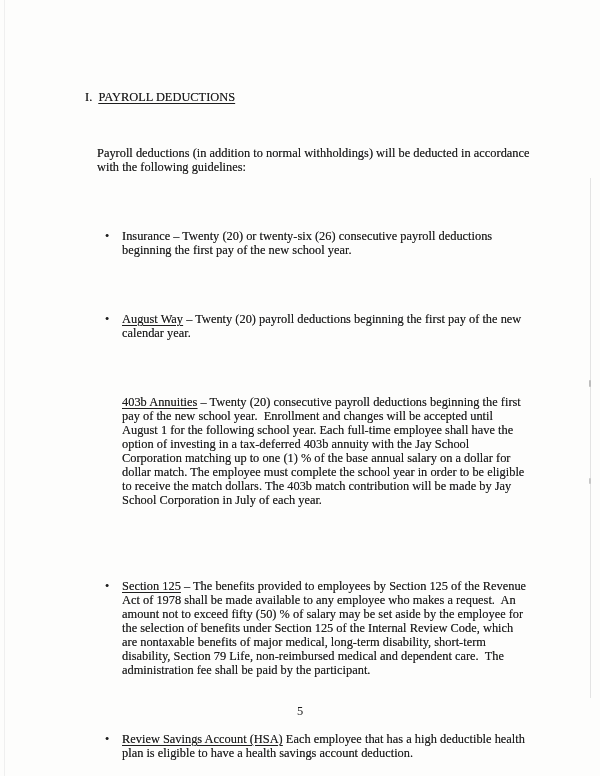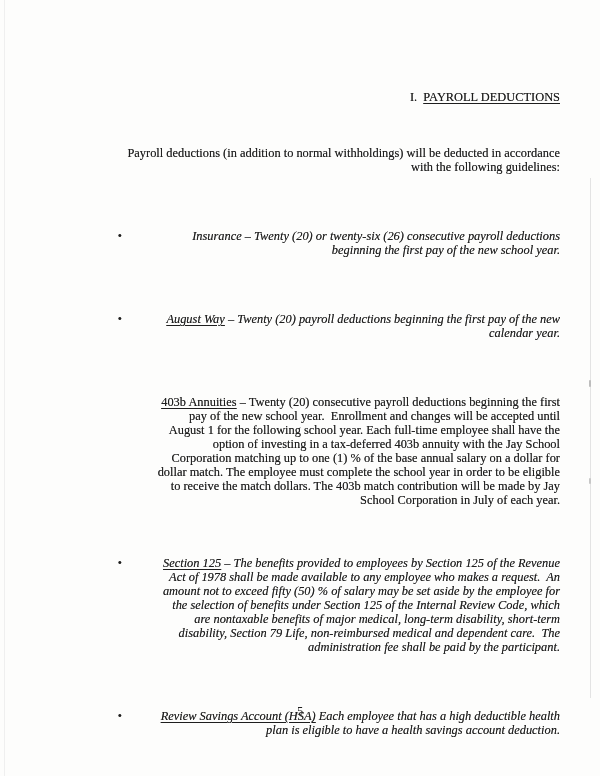--- a/index.html
+++ b/index.html
@@ -13,38 +13,37 @@
   }
   .page {
     position: relative;
     width: 600px; height: 776px;
     box-sizing: border-box;
     padding: 48px 40px 0 85px;
     font-size: 12.4px;
     line-height: 14px;
     white-space: pre-wrap;
     text-shadow: 0 0 0.45px rgba(20,20,20,0.6);
-    text-align: right;
   }
-  .block { margin: 0 0 13px 4px; }
+  .block { margin: 0 0 13px 12px; }
   .tight { margin: 0; }
   .u { text-decoration: underline; text-underline-offset: 2px; }
   .bullet-item {
     display: flex;
     margin-left: 20px;
     margin-bottom: 13px;
   }
   .bullet-marker {
     flex: 0 0 17px;
     font-size: 12px;
   }
-  .bullet-text { flex: 1 1 auto; font-style: italic; }
+  .bullet-text { flex: 1 1 auto; }
   .hanging-para {
     margin-left: 37px;
-    margin-bottom: 7px;
+    margin-bottom: 30px;
   }
   .page-number {
     position: absolute;
     left: 0; top: 704px;
     width: 600px;
     text-align: center;
     font-size: 12.4px;
   }
   
   .scan-line-left {

